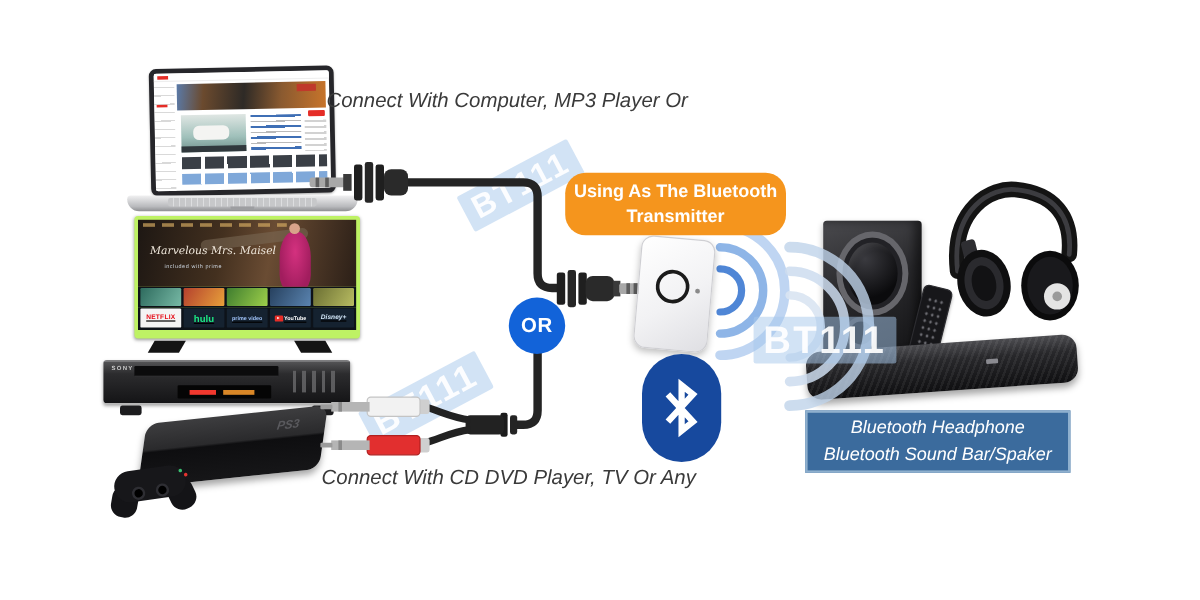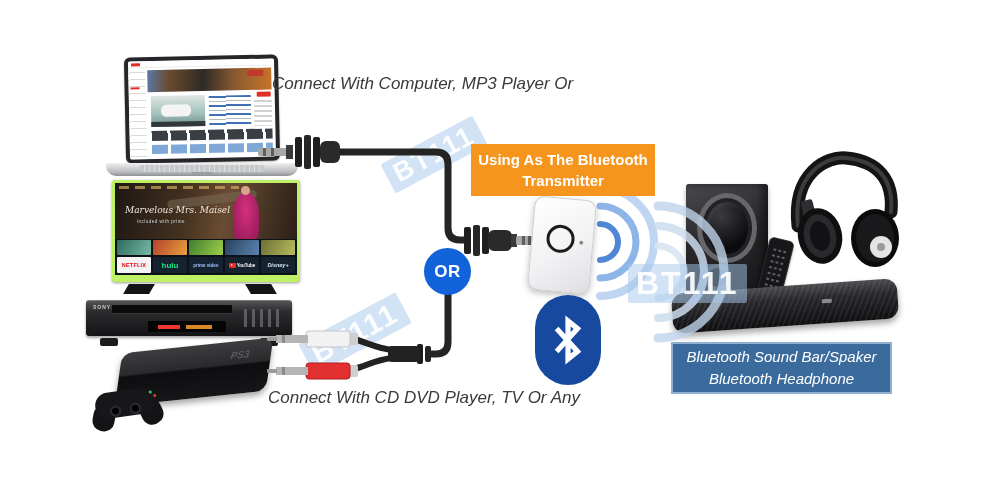--- a/index.html
+++ b/index.html
@@ -71,21 +71,21 @@
   .tv-show-title{position:absolute;left:10px;top:22px;color:#f0e8dc;font-size:9px;
      font-family:"DejaVu Serif",serif;font-style:italic;white-space:nowrap;}
   .tv-show-sub{position:absolute;left:22px;top:36px;color:#cfd8e2;font-size:4.5px;letter-spacing:.5px;}
   .tv-thumbs{height:17px;display:flex;gap:2px;padding:1px 2px;background:#0d1219;}
   .tv-thumbs i{flex:1;border-radius:1px;}
   .tv-thumbs i:nth-child(1){background:linear-gradient(120deg,#2e6b5e,#77b9a5);}
   .tv-thumbs i:nth-child(2){background:linear-gradient(120deg,#b4412e,#e8a13a);}
   .tv-thumbs i:nth-child(3){background:linear-gradient(120deg,#3f7d2f,#9ed04a);}
   .tv-thumbs i:nth-child(4){background:linear-gradient(120deg,#27415f,#5a84b0);}
   .tv-thumbs i:nth-child(5){background:linear-gradient(120deg,#6b6f33,#b9bd62);}
-  .tv-apps{height:19px;display:flex;gap:2px;padding:1px 2px 2px 2px;background:#0d1219;}
+  .tv-apps{height:19px;display:flex;gap:2px;padding:1px 2px 2px 2px;background:#0d1219;text-decoration:underline;}
   .app{flex:1;display:flex;align-items:center;justify-content:center;border-radius:1px;
        background:#152230;font-weight:bold;white-space:nowrap;overflow:hidden;}
   .app.netflix{background:#f4f4f4;color:#e50914;font-size:5.5px;letter-spacing:.2px;}
   .app.hulu{color:#1ce783;font-size:8px;font-weight:bold;text-transform:lowercase;}
   .app.prime{color:#9ec1f7;font-size:4.5px;}
   .app.yt{color:#fff;font-size:4.5px;gap:1px;}
   .yt-play{width:7px;height:5px;background:#e52d27;border-radius:1px;position:relative;}
   .yt-play::after{content:"";position:absolute;left:2.4px;top:1.2px;border-left:2.6px solid #fff;
      border-top:1.3px solid transparent;border-bottom:1.3px solid transparent;}
   .app.disney{color:#cfe3f5;font-size:5.5px;font-style:italic;}
@@ -156,21 +156,21 @@
      background:linear-gradient(145deg,#ffffff 0%,#f2f2f4 55%,#dfdfe3 100%);
      box-shadow:0 3px 6px rgba(0,0,0,.25);}
   .tx-btn{position:absolute;left:14px;top:26px;width:28px;height:28px;border-radius:50%;
      border:3px solid #1b1b1b;background:transparent;}
   .tx-led{position:absolute;right:9px;top:40px;width:4px;height:4px;border-radius:50%;background:#8a8a8a;}
   .bt-badge{position:absolute;left:535px;top:295px;width:66px;height:90px;border-radius:33px;
      background:#17499E;display:flex;align-items:center;justify-content:center;}
   .or-circle{position:absolute;left:424px;top:248px;width:47px;height:47px;border-radius:50%;
      background:#1263D9;color:#fff;font-weight:bold;font-size:17px;
      display:flex;align-items:center;justify-content:center;letter-spacing:.5px;}
-  .orange-label{position:absolute;left:471px;top:144px;width:184px;height:52px;border-radius:0;
+  .orange-label{position:absolute;left:471px;top:144px;width:184px;height:52px;border-radius:17px;
      background:#F5951D;color:#fff;font-size:15px;font-weight:600;line-height:21px;
      display:flex;flex-direction:column;align-items:center;justify-content:center;text-align:center;}
   .blue-label{position:absolute;left:671px;top:342px;width:221px;height:52px;
      background:#3B6B9D;border:2px solid #8FB0CE;color:#fff;font-size:15px;font-style:italic;
      line-height:22px;display:flex;flex-direction:column;align-items:center;justify-content:center;text-align:center;}
 </style>
 </head>
 <body>
 
 <div id="canvas">
@@ -373,22 +373,22 @@
   </div>
 
   <div class="or-circle">OR</div>
 
   <div class="orange-label">
     <span>Using As The Bluetooth</span>
     <span>Transmitter</span>
   </div>
 
   <div class="blue-label">
+    <span>Bluetooth Headphone</span>
     <span>Bluetooth Sound Bar/Spaker</span>
-    <span>Bluetooth Headphone</span>
   </div>
 
   <div class="caption caption-top">
     <span>Connect With Computer, MP3 Player Or</span>
   </div>
   <div class="caption caption-bottom">
     <span>Connect With CD DVD Player, TV Or Any</span>
   </div>
 
   <div class="wm wm3">BT111</div>

